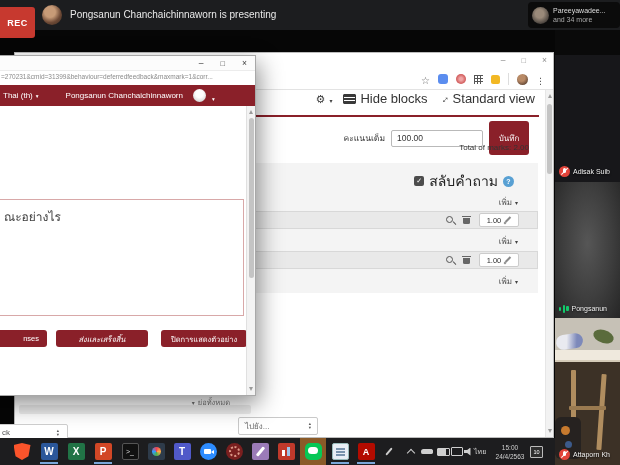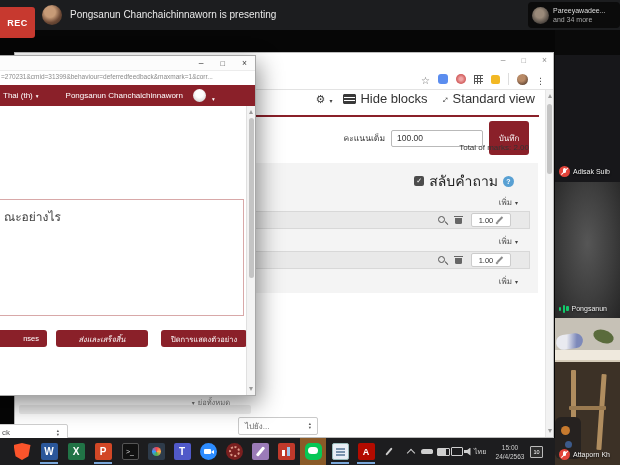--- a/index.html
+++ b/index.html
@@ -61,21 +61,21 @@
 
   .graysec{position:absolute;top:110px;left:6px;right:15px;height:130px;background:#f4f4f4;}
   .shuffle-row{position:absolute;top:7px;right:24px;display:flex;align-items:center;gap:5px;}
   .chk{width:10px;height:10px;background:#4c4c4c;border-radius:2px;color:#fff;font-size:7px;line-height:10px;text-align:center;}
   .chk::before{content:"✓";}
   .shuffle-label{font-size:14px;color:#222;}
   .help{width:11px;height:11px;border-radius:50%;background:#58a0d3;color:#fff;font-size:7px;font-weight:bold;
     line-height:11px;text-align:center;}
   .help::before{content:"?";}
   .addrow{position:absolute;right:20px;display:flex;align-items:center;gap:3px;font-size:8px;color:#444;}
-  .qbar{position:absolute;left:0;right:8px;height:18px;background:#e9e9e9;border:1px solid #d8d8d8;
+  .qbar{position:absolute;left:0;right:0;height:18px;background:#e9e9e9;border:1px solid #d8d8d8;
     display:flex;align-items:center;justify-content:space-between;padding:0 6px 0 4px;}
   .qtext{font-size:8px;color:#333;}
   .qctl{display:flex;align-items:center;gap:8px;margin-right:12px;}
   .mag{width:9px;height:9px;position:relative;}
   .mag::before{content:"";position:absolute;left:0;top:0;width:5px;height:5px;border:1.3px solid #555;border-radius:50%;}
   .mag::after{content:"";position:absolute;right:0;bottom:0;width:1.4px;height:4px;background:#555;transform:rotate(-45deg);}
   .trash{width:8px;height:9px;position:relative;}
   .trash::before{content:"";position:absolute;left:0;top:2px;width:7px;height:6.5px;background:#666;border-radius:0 0 1.5px 1.5px;}
   .trash::after{content:"";position:absolute;left:-1px;top:0;width:9px;height:1.4px;background:#666;}
   .markbox{width:40px;height:14px;background:#fff;border:1px solid #ccc;border-radius:2px;

